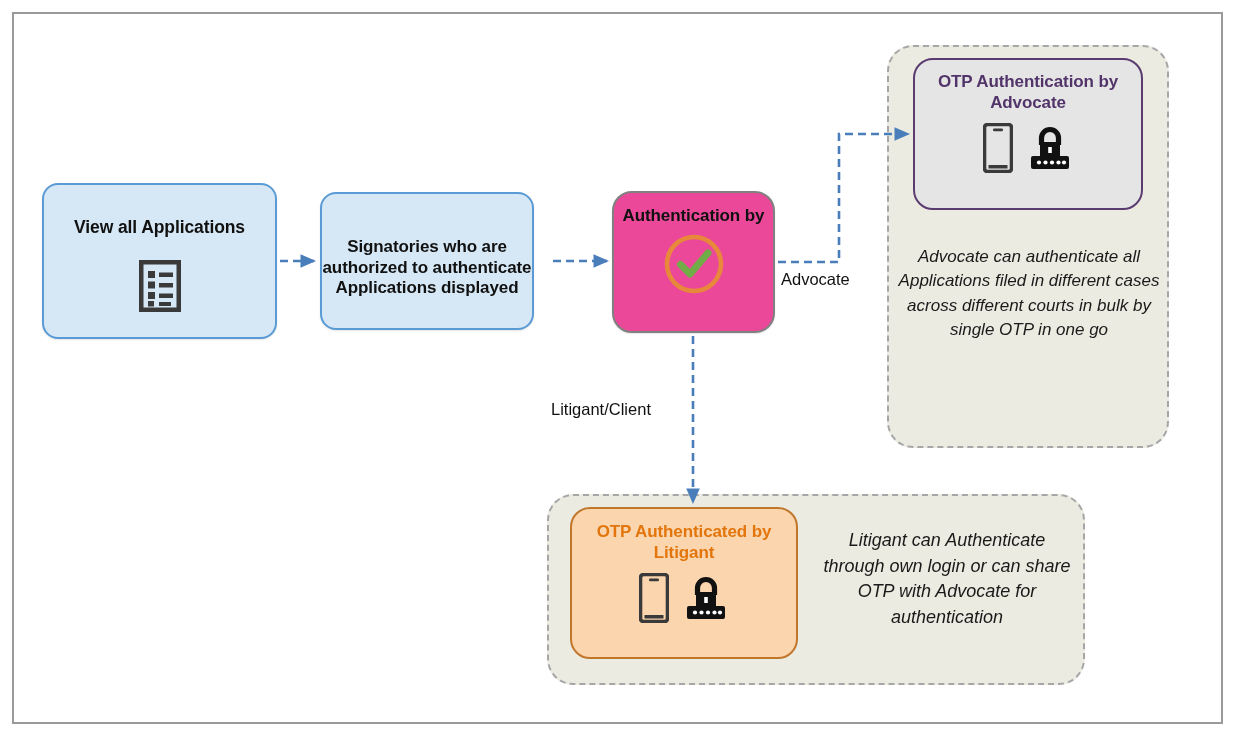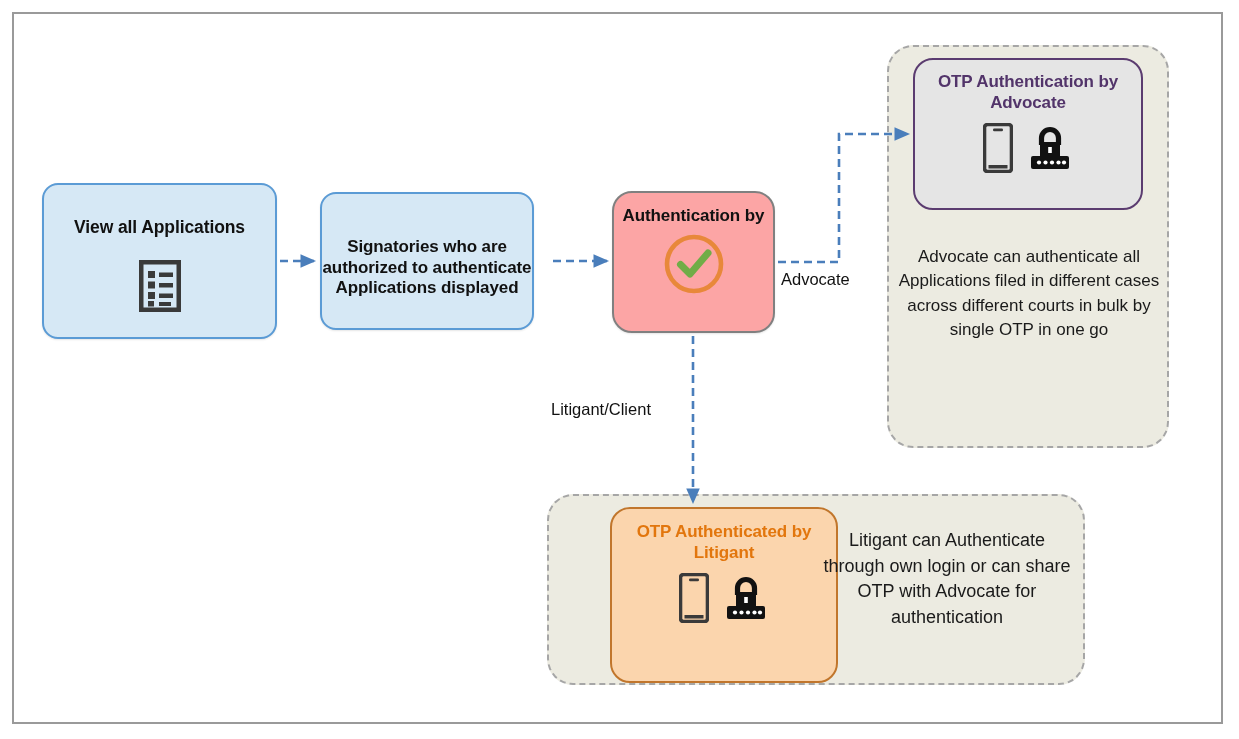--- a/index.html
+++ b/index.html
@@ -99,21 +99,21 @@
     font-size: 17px;
     color: #111111;
   }
 
   
   #node-auth {
     left: 612px;
     top: 191px;
     width: 163px;
     height: 142px;
-    background: #fca5a5;
+    background: #ec4899;
     border: 2px solid #808080;
     border-radius: 20px;
     padding-top: 13px;
     box-shadow: 0 1px 2px rgba(0,0,0,0.10);
   }
   #node-auth .node-title {
     font-size: 17px;
     color: #111111;
   }
 
@@ -128,40 +128,41 @@
     border-radius: 20px;
     padding-top: 12px;
   }
   #node-otp-advocate .node-title {
     font-size: 17px;
     color: #52346a;
   }
 
   
   #node-otp-litigant {
-    left: 610px;
+    left: 570px;
     top: 507px;
     width: 228px;
-    height: 176px;
+    height: 152px;
     background: #fbd5ad;
     border: 2.5px solid #c1762c;
     border-radius: 20px;
     padding-top: 13px;
   }
   #node-otp-litigant .node-title {
     font-size: 17px;
     color: #e2760d;
   }
 
   
   .group-text {
     position: absolute;
     text-align: center;
     color: #1a1a1a;
     line-height: 1.43;
+    font-style: italic;
   }
   #text-advocate {
     left: 898px;
     top: 245px;
     width: 262px;
     font-size: 17px;
   }
   #text-litigant {
     left: 818px;
     top: 528px;

